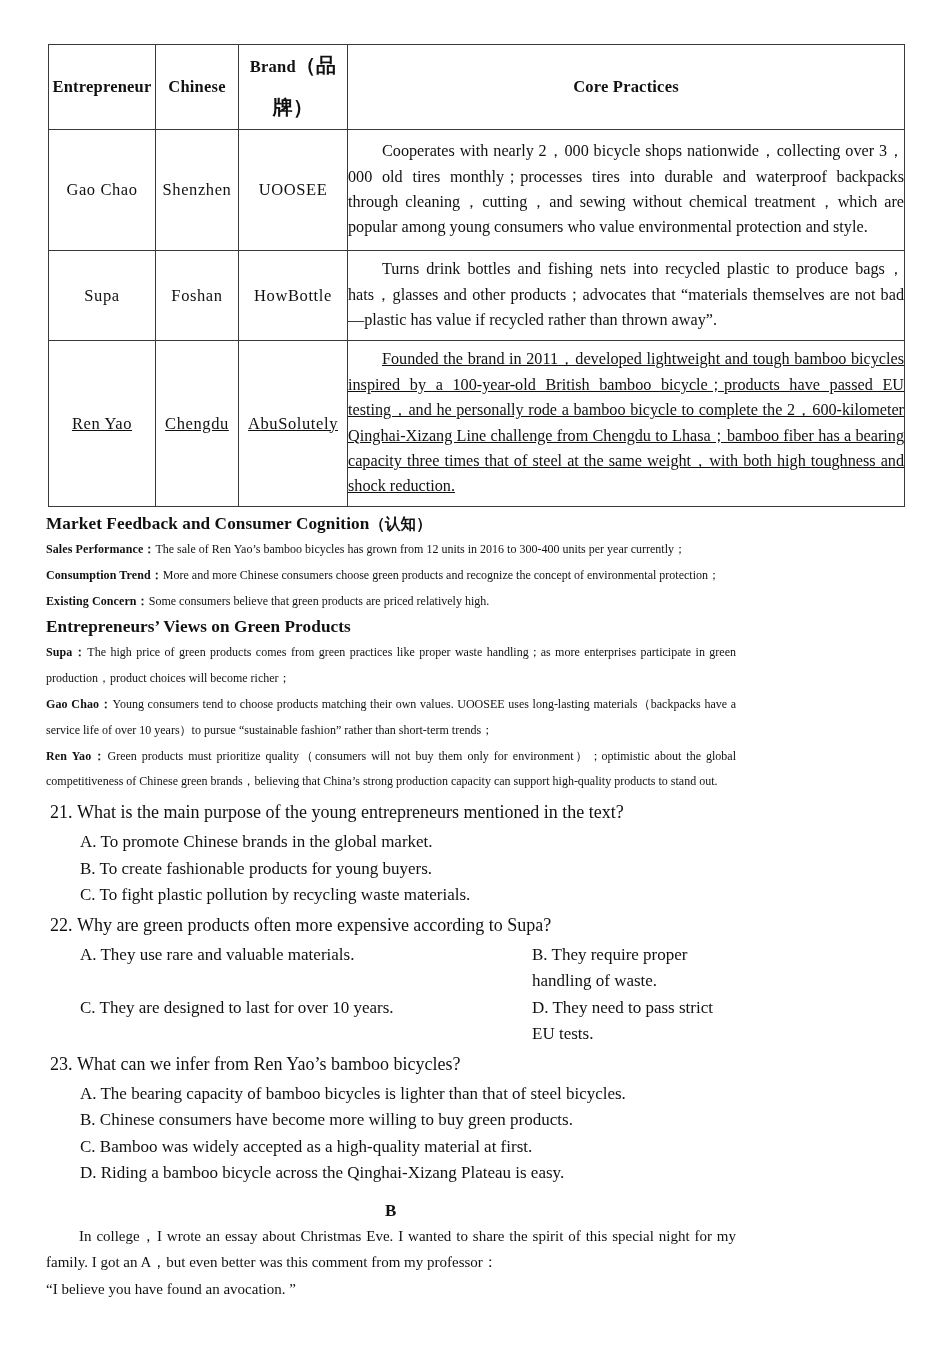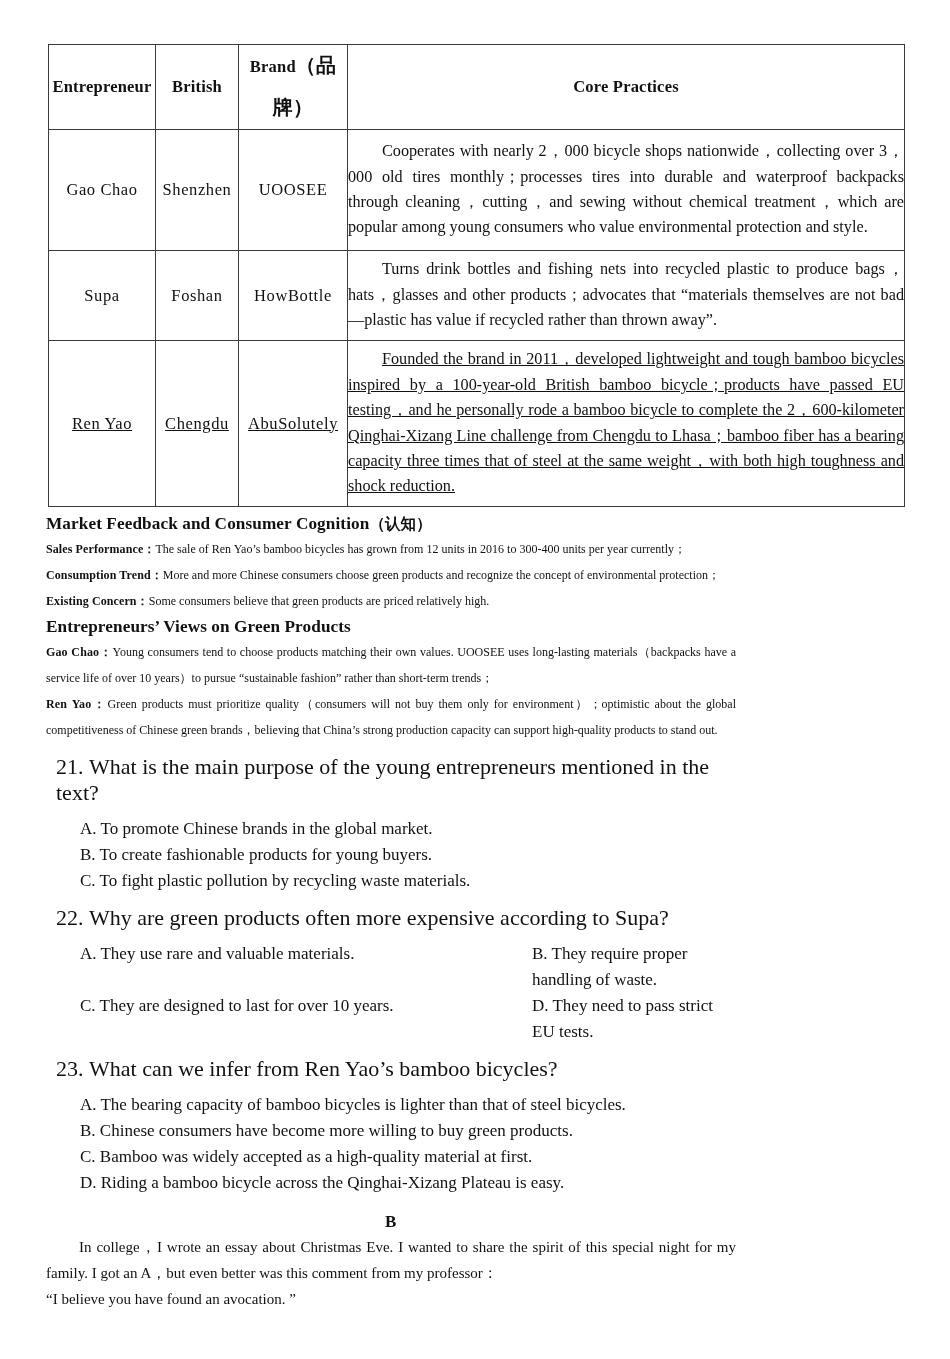--- a/index.html
+++ b/index.html
@@ -99,22 +99,22 @@
     font-size: 12px;
   }
   p.para .lbl {
     font-weight: bold;
     letter-spacing: 0.1px;
   }
 
   
   .q-block { margin: 0; }
   .q-stem {
-    margin: 10px;
-    font-size: 22px;
+    margin: 4px;
+    font-size: 18px;
     line-height: 26.2px;
     padding-left: 0;
   }
   .opt {
     margin: 0;
     font-size: 17px;
     line-height: 26.2px;
     padding-left: 34px;
   }
   .opt-row {
@@ -154,21 +154,21 @@
     <table class="data-table">
       <colgroup>
         <col class="col-ent">
           <col class="col-reg">
           <col class="col-brand">
           <col class="col-core">
       </colgroup>
       <thead>
         <tr>
           <th>Entrepreneur</th>
-          <th>British</th>
+          <th>Chinese</th>
           <th><span>Brand</span><span class="hdr-cn">（品牌）</span></th>
           <th>Core Practices</th>
         </tr>
       </thead>
       <tbody>
         <tr class="r1">
           <td class="c-name">Gao Chao</td>
           <td class="c-region">Shenzhen</td>
           <td class="c-brand">UOOSEE</td>
           <td class="c-core">Cooperates with nearly 2，000 bicycle shops nationwide，collecting over 3，000 old tires monthly；processes tires into durable and waterproof backpacks through cleaning，cutting，and sewing without chemical treatment，which are popular among young consumers who value environmental protection and style.</td>
@@ -194,20 +194,21 @@
     <div class="sec-head"><span>Market Feedback and Consumer Cognition</span><span class="cn">（认知）</span></div>
 
     <p class="para"><span class="lbl">Sales Performance</span><span class="lbl">：</span><span>The sale of Ren Yao’s bamboo bicycles has grown from 12 units in 2016 to 300-400 units per year currently；</span></p>
 
     <p class="para"><span class="lbl">Consumption Trend</span><span class="lbl">：</span><span>More and more Chinese consumers choose green products and recognize the concept of environmental protection；</span></p>
 
     <p class="para"><span class="lbl">Existing Concern</span><span class="lbl">：</span><span>Some consumers believe that green products are priced relatively high.</span></p>
 
     <div class="sec-head">Entrepreneurs’ Views on Green Products</div>
 
+    <p class="para"><span class="lbl">Supa</span><span class="lbl">：</span><span>The high price of green products comes from green practices like proper waste handling；as more enterprises participate in green production，product choices will become richer；</span></p>
 
     <p class="para"><span class="lbl">Gao Chao</span><span class="lbl">：</span><span>Young consumers tend to choose products matching their own values. UOOSEE uses long-lasting materials（backpacks have a service life of over 10 years）to pursue “sustainable fashion” rather than short-term trends；</span></p>
 
     <p class="para"><span class="lbl">Ren Yao</span><span class="lbl">：</span><span>Green products must prioritize quality（consumers will not buy them only for environment）；optimistic about the global competitiveness of Chinese green brands，believing that China’s strong production capacity can support high-quality products to stand out.</span></p>
 
     <div class="q-block">
       <p class="q-stem"><span>21.</span>&nbsp;<span>What is the main purpose of the young entrepreneurs mentioned in the text?</span></p>
       <p class="opt">A. To promote Chinese brands in the global market.</p>
       <p class="opt">B. To create fashionable products for young buyers.</p>
       <p class="opt">C. To fight plastic pollution by recycling waste materials.</p>

